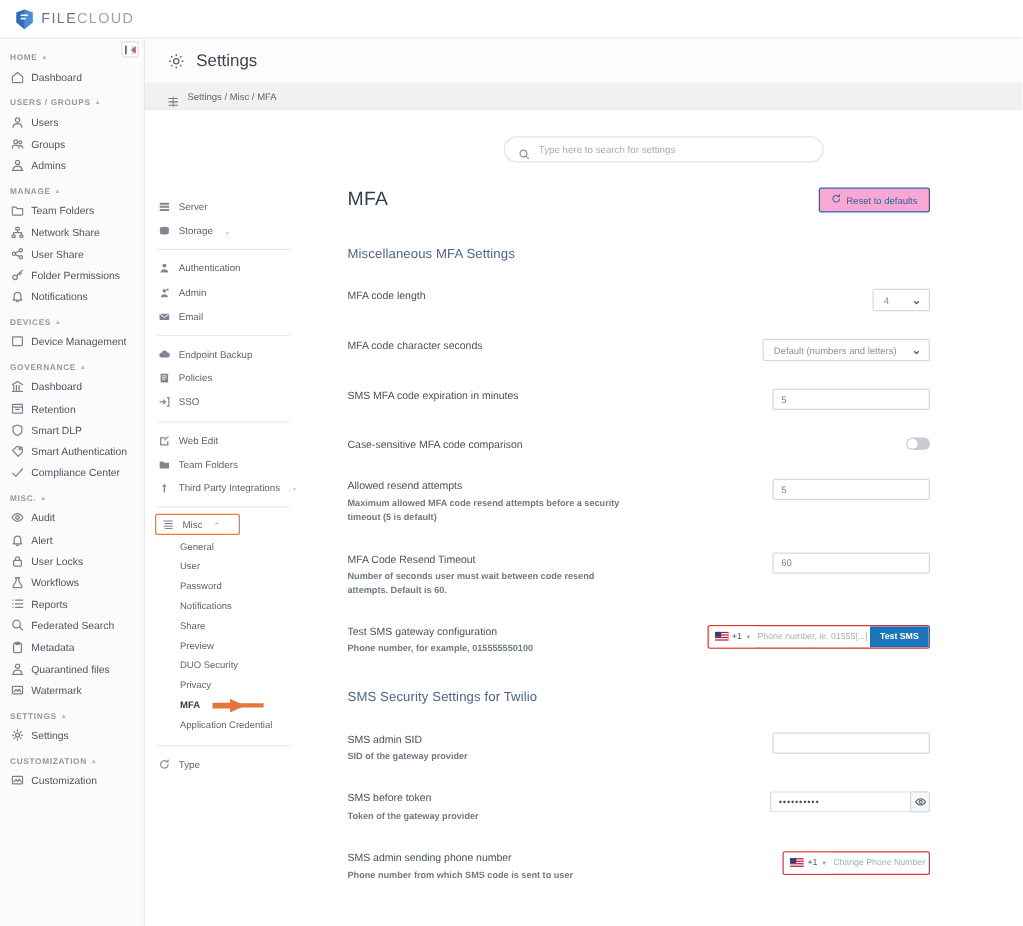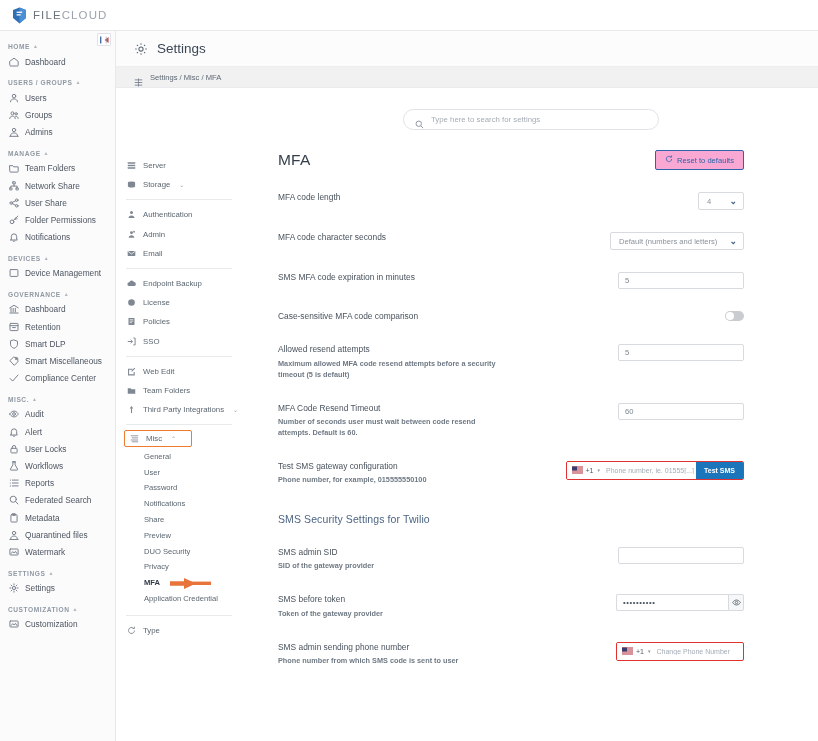--- a/index.html
+++ b/index.html
@@ -233,21 +233,21 @@
     width: 92px; padding: 0 2px;
   }
   .phone-input::placeholder { color: #a5adb6; }
   .test-sms {
     background: #1b75bb; color: #fff;
     border: 0; font-size: 7px; font-weight: 700;
     font-family: inherit; padding: 0 8px; cursor: pointer;
     white-space: nowrap;
   }
 
-  .phone-group.plain { width: 128px; border-color: #e03030; }
+  .phone-group.plain { width: 118px; border-color: #e03030; }
   .phone-group.plain .phone-input { width: 78px; }
 
   .pwd-group { display: flex; align-items: stretch; }
   .pwd-group .txt-input {
     border-right: 0; border-radius: 2px 0 0 2px;
     letter-spacing: .6px; color: #4a535d; width: 112px;
   }
   .eye-btn {
     width: 16px; border: 1px solid #d7dbe0; border-radius: 0 2px 2px 0;
     background: #f6f7f8; display: flex; align-items: center; justify-content: center;
@@ -422,21 +422,21 @@
           </span>
           <span>Smart DLP</span>
         </div>
         <div class="sb-item">
           <span class="sb-icon">
             <svg viewBox="0 0 12 12">
               <path d="M1.4 5.3L5.4 1.3l5 1 .3 4.6-4 4z" fill="none" stroke="currentColor" stroke-width="1.2" stroke-linecap="round" stroke-linejoin="round"></path>
               <circle cx="8.5" cy="3.5" r=".9" fill="none" stroke="currentColor" stroke-width="1.2" stroke-linecap="round" stroke-linejoin="round"></circle>
             </svg>
           </span>
-          <span>Smart Miscellaneous</span>
+          <span>Smart Authentication</span>
         </div>
         <div class="sb-item">
           <span class="sb-icon">
             <svg viewBox="0 0 12 12">
               <path d="M1.3 6.6l3.1 3.1L10.8 2.4" fill="none" stroke="currentColor" stroke-width="1.2" stroke-linecap="round" stroke-linejoin="round"></path>
             </svg>
           </span>
           <span>Compliance Center</span>
         </div>
         <div class="sb-group-title">
@@ -632,28 +632,20 @@
               <span>Email</span>
             </div>
             <div class="sn-sep"></div>
             <div class="sn-item">
               <span class="sn-icon">
                 <svg viewBox="0 0 12 12">
                   <path d="M3.2 9.4a2.6 2.6 0 0 1-.2-5.2A3.4 3.4 0 0 1 9.3 4a2.7 2.7 0 0 1-.4 5.4z" fill="#7f8792"></path>
                 </svg>
               </span>
               <span>Endpoint Backup</span>
-            </div>
-            <div class="sn-item">
-              <span class="sn-icon">
-                <svg viewBox="0 0 12 12">
-                  <circle cx="6" cy="6" r="4.4" fill="#7f8792"></circle>
-                </svg>
-              </span>
-              <span>License</span>
             </div>
             <div class="sn-item">
               <span class="sn-icon">
                 <svg viewBox="0 0 12 12">
                   <rect x="2" y="1.3" width="8" height="9.4" rx=".6" fill="#7f8792"></rect>
                   <path d="M3.6 3.6h4.8M3.6 5.6h4.8M3.6 7.6h3" stroke="#fff" stroke-width=".9"></path>
                 </svg>
               </span>
               <span>Policies</span>
             </div>
@@ -752,20 +744,21 @@
             <span>
               <svg viewBox="0 0 12 12" fill="none" stroke="#2d64a8" stroke-width="1.2">
                 <path d="M10 6a4 4 0 1 1-1.4-3.05"></path>
                   <path d="M9.9 0.7v2.5H7.4"></path>
               </svg>
             </span>
             <span>Reset to defaults</span>
           </button>
         </div>
 
+        <div class="section-title">Miscellaneous MFA Settings</div>
         <div class="rows" id="rows-misc">
             <div class="row">
               <div class="row-labels">
                 <div class="row-label">MFA code length</div>
               </div>
               <div class="row-control">
                 <div class="select-ctl small">
                   <span class="sel-val">4</span>
                   <span class="chev">⌄</span>
                 </div>

